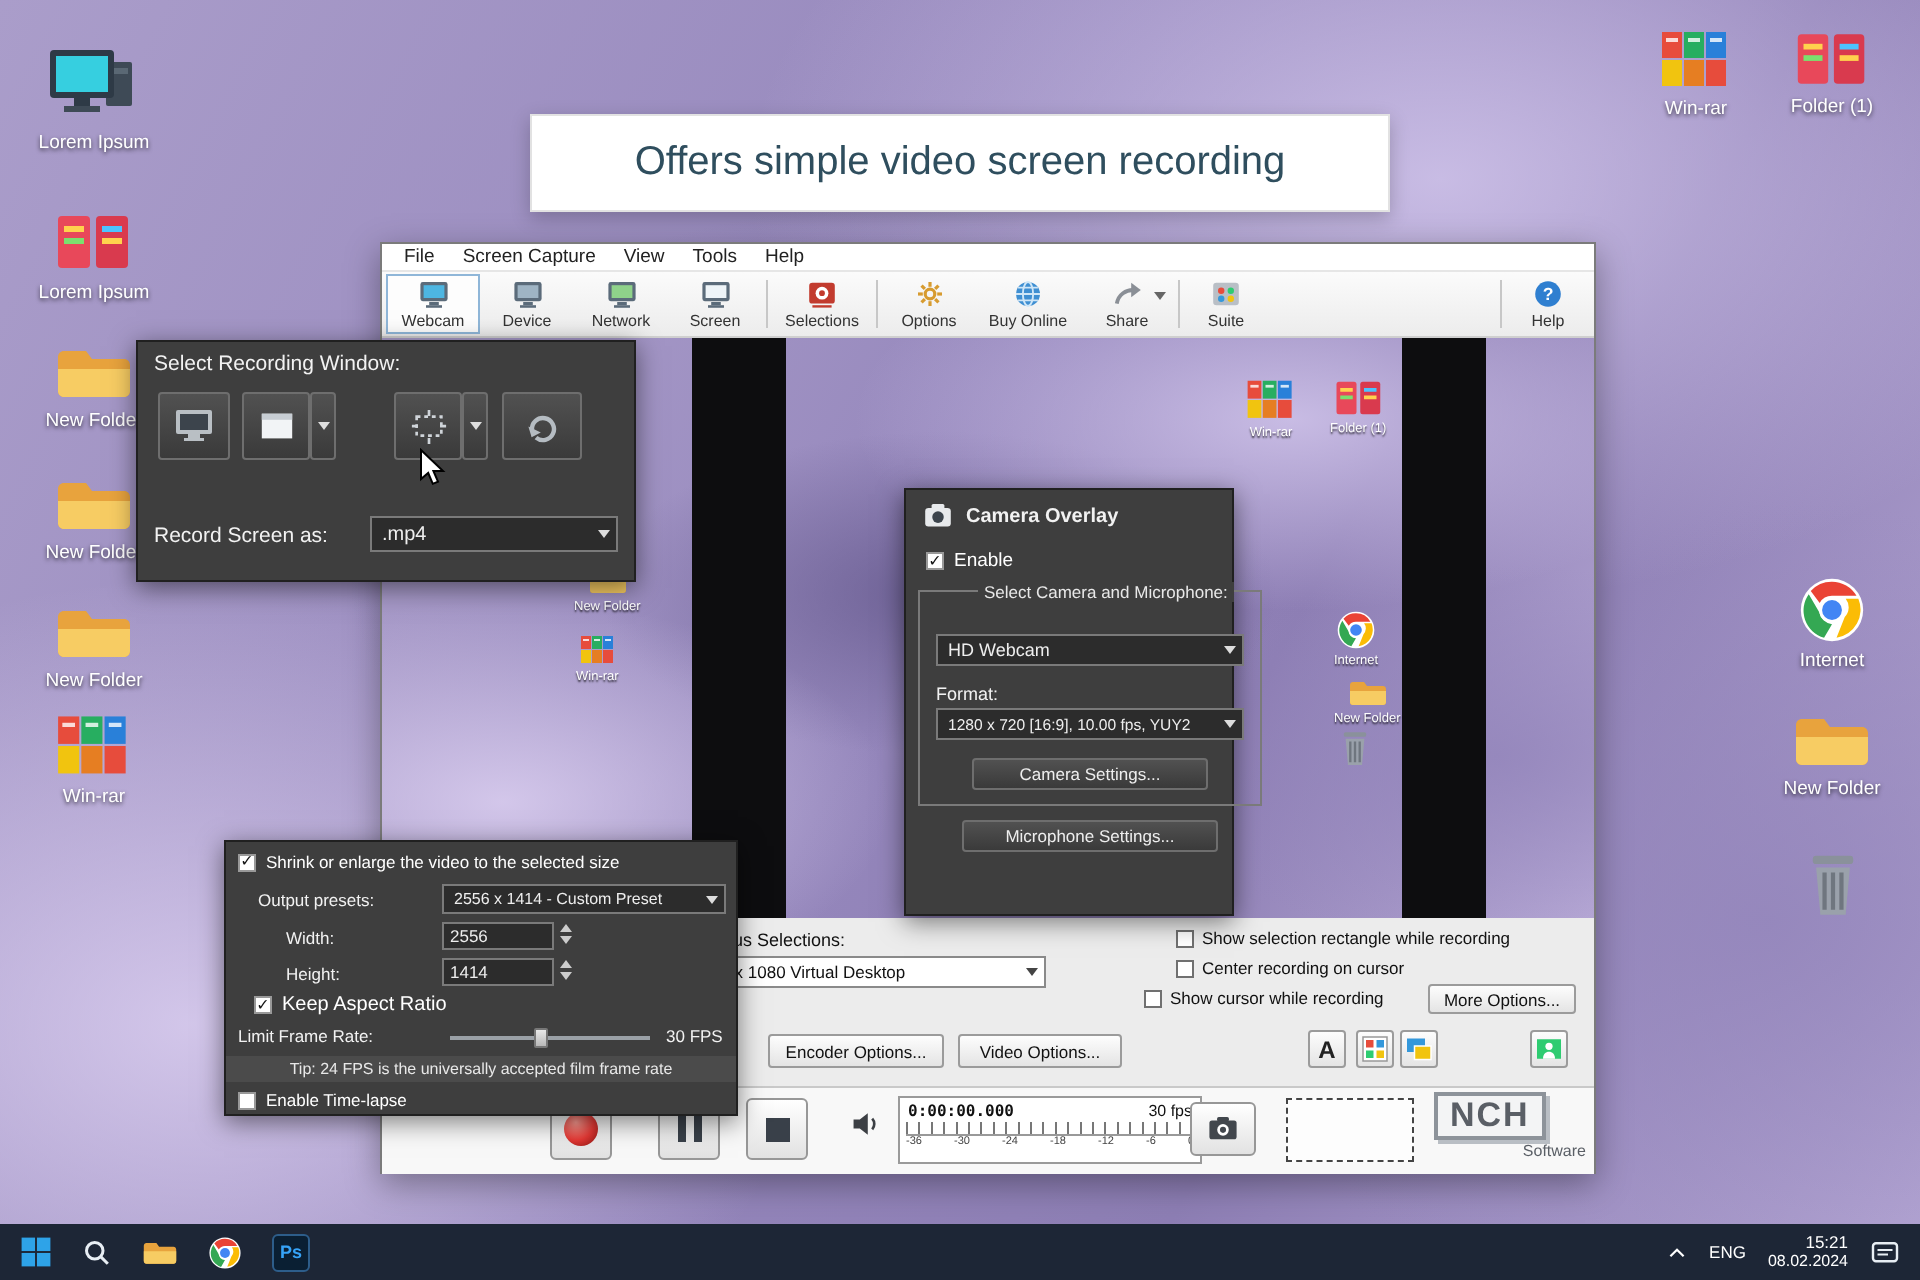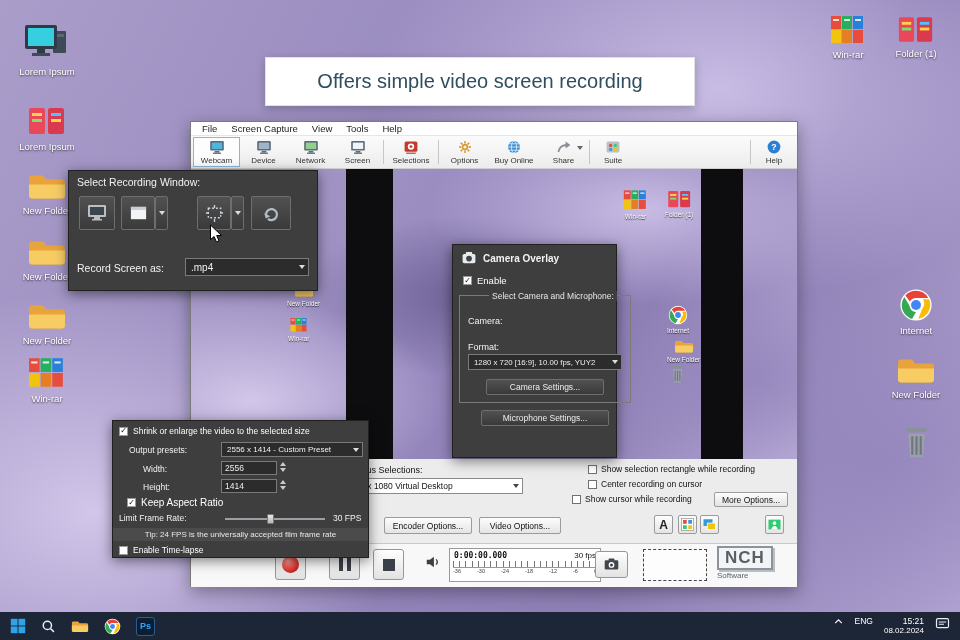--- a/index.html
+++ b/index.html
@@ -51,21 +51,21 @@
   .pause-bars i { width:4px; height:13px; background:#394049; }
   .stop-sq { width:12px; height:12px; background:#394049; }
   .meter { position:absolute; left:258px; top:426px; width:152px; height:34px; background:#fff; border:1px solid #9a9a9a; }
   .meter .row1 { display:flex; justify-content:space-between; padding:2px 4px 1px; font-size:8px; color:#111; }
   .meter .time { font-family:"DejaVu Sans Mono", monospace; font-weight:bold; }
   .meter .ruler { height:7px; margin:0 3px; background:repeating-linear-gradient(90deg,#777 0 1px,transparent 1px 6.2px); border-bottom:1px solid #999; }
   .meter .ticks { display:flex; justify-content:space-between; padding:0 3px; font-size:5.5px; color:#444; }
   .dashed-sel { position:absolute; left:452px; top:427px; width:64px; height:32px; background:#fdfdfd; border:1px dashed #444; }
   .nch { position:absolute; left:526px; top:424px; width:78px; }
   .nch-box { display:inline-block; border:2px solid #8d939a; background:#f3f4f5; color:#5a5f66; font-weight:bold; font-size:17px; letter-spacing:1px; padding:0 6px; box-shadow:2px 2px 0 #b9bec4; }
-  .nch-sub { font-size:8px; color:#5a5f66; text-align:left; margin-top:1px; padding-right:2px; }
+  .nch-sub { font-size:8px; color:#5a5f66; text-align:right; margin-top:1px; padding-right:2px; }
   
   .dpanel { position:absolute; background:#3e3e3e; border:1px solid #202020; box-shadow:0 3px 12px rgba(0,0,0,.5); z-index:20; color:#fff; }
   .dlbl { position:absolute; color:#f2f2f2; white-space:nowrap; }
   .dbtn { position:absolute; background:linear-gradient(#515151,#3a3a3a); border:1px solid #6e6e6e; border-radius:2px; color:#eee; display:flex; align-items:center; justify-content:center; }
   .ddd { position:absolute; background:#2c2c2c; border:1px solid #7a7a7a; color:#eee; display:flex; align-items:center; padding:0 14px 0 5px; white-space:nowrap; overflow:hidden; }
   .ddd .car { border-top-color:#ddd; }
   .dfield { position:absolute; background:#2c2c2c; border:1px solid #7a7a7a; color:#eee; display:flex; align-items:center; padding:0 3px; font-size:8.5px; }
   .spin { position:absolute; display:flex; flex-direction:column; gap:2px; }
   .spin i { width:0; height:0; border-left:3.5px solid transparent; border-right:3.5px solid transparent; }
   .spin .up { border-bottom:4px solid #ccc; }
@@ -78,21 +78,21 @@
   .slider-track { position:absolute; height:2px; background:#9aa0a6; }
   .slider-handle { position:absolute; width:7px; height:10px; top:-4px; background:linear-gradient(#e8e8e8,#b8b8b8); border:1px solid #777; border-radius:1px; }
   .tip-row { position:absolute; left:0; right:0; text-align:center; font-size:8px; color:#e8e8e8; background:rgba(255,255,255,.07); padding:2px 0; }
   
   .cursor { position:absolute; left:209px; top:224px; z-index:60; }
   
   .taskbar { position:absolute; left:0; bottom:0; width:960px; height:28px; background:#1d2636; display:flex; align-items:center; z-index:40; padding:0 10px; }
   .tk-left { display:flex; align-items:center; gap:15px; }
   .ps { width:19px; height:19px; background:#0a1f33; border:1px solid #2d5d8a; border-radius:3px; color:#36a3f7; font-size:9px; font-weight:bold; display:flex; align-items:center; justify-content:center; }
   .ps::after { content:"Ps"; }
-  .tk-right { margin-left:auto; display:flex; align-items:flex-start; gap:11px; color:#fff; }
+  .tk-right { margin-left:auto; display:flex; align-items:center; gap:11px; color:#fff; }
   .tk-lang { font-size:8.5px; }
   .tk-clock { display:flex; flex-direction:column; align-items:flex-end; font-size:8.5px; line-height:1.25; }
   .tk-clock .d { font-size:8px; }
 </style>
 </head>
 <body>
 
 <svg width="0" height="0" style="position:absolute">
   <defs>
     <symbol id="i-pc" viewBox="0 0 48 40">
@@ -579,20 +579,24 @@
         <use href="#i-camera-white"></use>
       </svg>
     <div class="dlbl" style="left:30px;top:8px;font-size:10px;font-weight:bold">Camera Overlay</div>
     <div class="drow" style="left:10px;top:30px;font-size:9.5px">
       <span class="dcb checked"></span>
       <span>Enable</span>
     </div>
     <div class="groupbox" style="left:6px;top:50px;width:172px;height:108px">
       <span class="legend">Select Camera and Microphone:</span>
       <div class="dlbl" style="left:8px;top:20px;font-size:9px">Camera:</div>
+      <div class="ddd" style="left:8px;top:21px;width:154px;height:16px;font-size:9px">
+        <span>HD Webcam</span>
+        <i class="car"></i>
+      </div>
       <div class="dlbl" style="left:8px;top:46px;font-size:9px">Format:</div>
       <div class="ddd" style="left:8px;top:58px;width:154px;height:16px;font-size:7.8px">
         <span>1280 x 720 [16:9], 10.00 fps, YUY2</span>
         <i class="car"></i>
       </div>
       <div class="dbtn" style="left:26px;top:83px;width:118px;height:16px;font-size:8.5px">Camera Settings...</div>
     </div>
     <div class="dbtn" style="left:28px;top:165px;width:128px;height:16px;font-size:8.5px">Microphone Settings...</div>
   </div>
 

